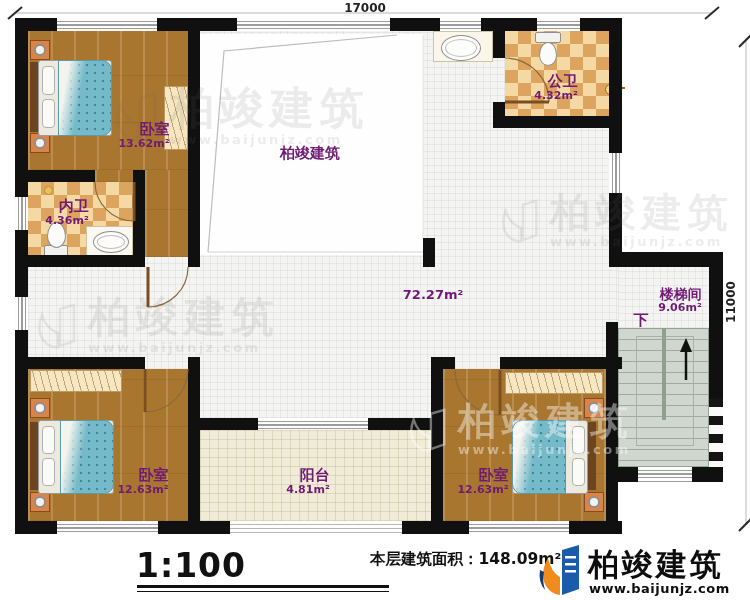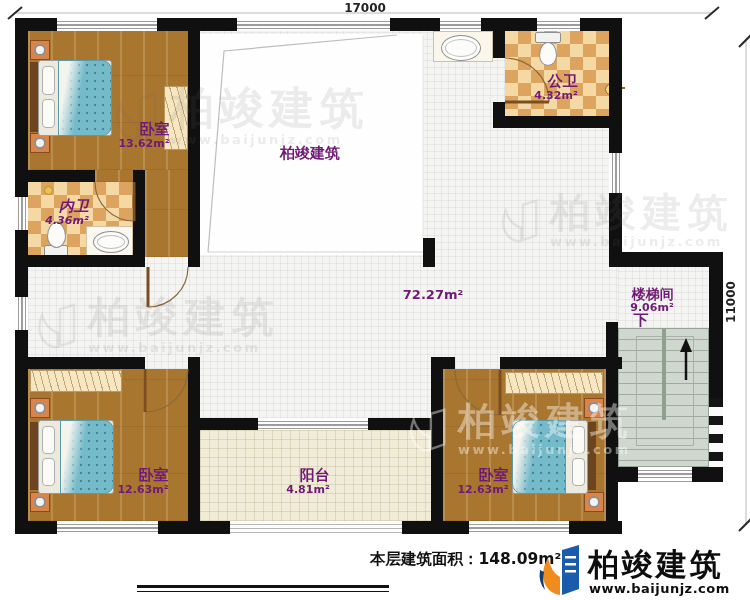--- a/index.html
+++ b/index.html
@@ -233,35 +233,35 @@
       <div>
           <div class="wm-name" style="font-size:38px;">柏竣建筑</div>
         <div class="wm-url">www.baijunjz.com</div>
         </div>
     </div>
 
     <div class="room-label" style="left:144px;top:136px;">
       <div class="name">卧室</div>
       <div class="area">13.62m²</div>
     </div>
-    <div class="room-label" style="left:67px;top:213px;font-style:italic;">
+    <div class="room-label" style="left:67px;top:213px;">
       <div class="name">内卫</div>
       <div class="area">4.36m²</div>
     </div>
     <div class="room-label" style="left:556px;top:88px;">
       <div class="name">公卫</div>
       <div class="area">4.32m²</div>
     </div>
     <div class="room-label" style="left:310px;top:154px;">
       <div class="name">柏竣建筑</div>
     </div>
     <div class="room-label" style="left:433px;top:295px;">
       <div class="area" style="font-size:13px;">72.27m²</div>
     </div>
-    <div class="room-label" style="left:652px;top:300px;">
+    <div class="room-label" style="left:680px;top:300px;">
       <div class="name" style="font-size:14px;">楼梯间</div>
       <div class="area">9.06m²</div>
     </div>
     <div class="room-label" style="left:641px;top:321px;">
       <div class="name">下</div>
     </div>
     <div class="room-label" style="left:143px;top:482px;">
       <div class="name">卧室</div>
       <div class="area">12.63m²</div>
     </div>
@@ -272,20 +272,21 @@
     <div class="room-label" style="left:483px;top:482px;">
       <div class="name">卧室</div>
       <div class="area">12.63m²</div>
     </div>
 
     <div class="dim-label" style="left:365px;top:1px;transform:translateX(-50%);">17000</div>
     <div class="dim-label" style="left:731px;top:302px;transform:translate(-50%,-50%) rotate(-90deg);">11000</div>
   </div>
 
   <div class="tb-title">
+    <span class="t2">1:100</span>
   </div>
   <div class="tb-line1"></div>
   <div class="tb-line2"></div>
 
   <div class="tb-info" style="left:370px;top:549px;">
     <span>本层建筑面积：</span><span>148.09m²</span>
   </div>
 
   <svg class="abs" style="left:538px;top:544px;" width="46" height="52" viewBox="0 0 46 52">
     <path d="M10 14 Q1 30 8 42 Q13 50 22 51 L22 33 Q13 28 10 14 Z" fill="#f08c1e"></path>

